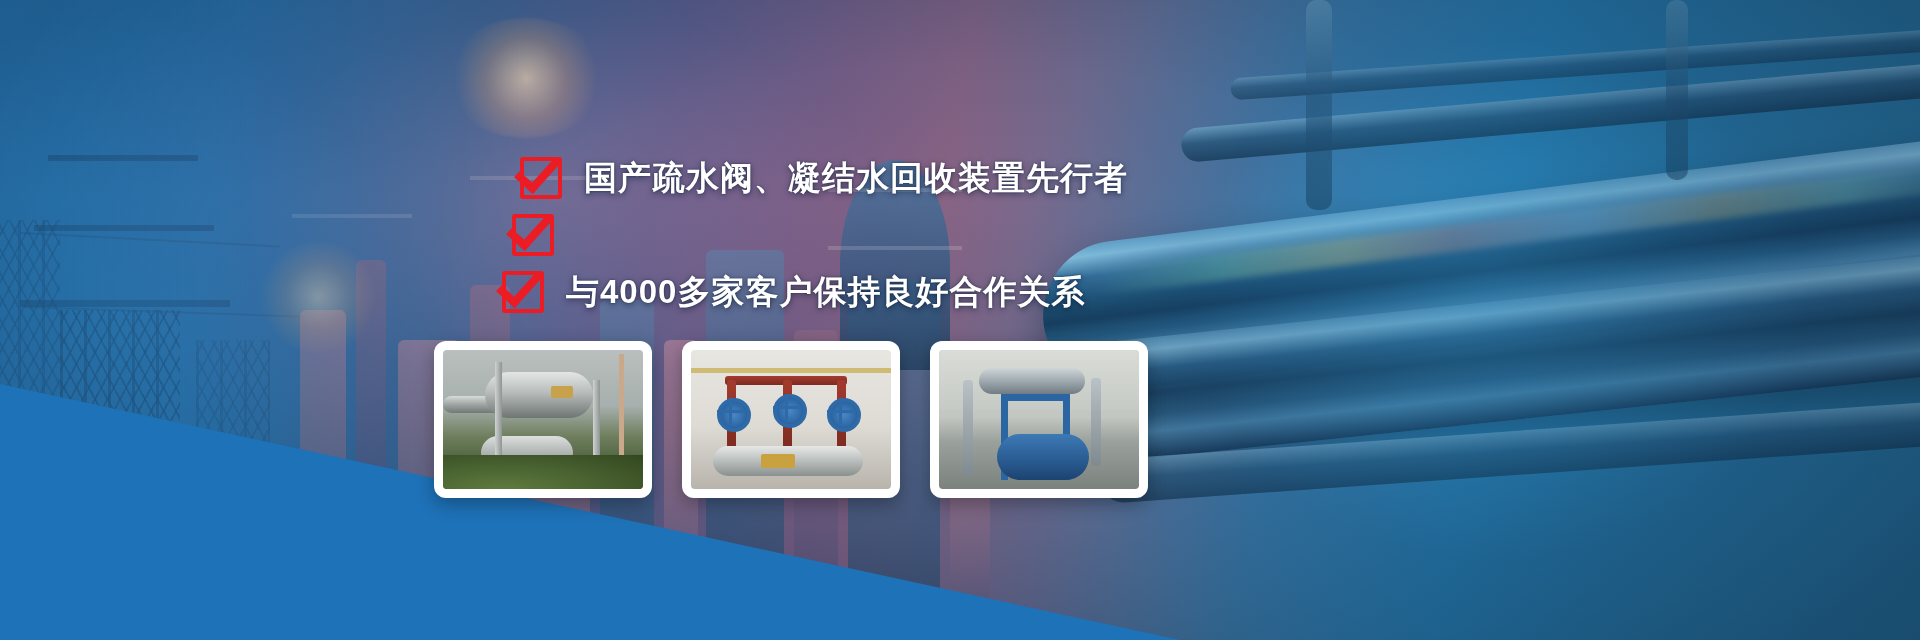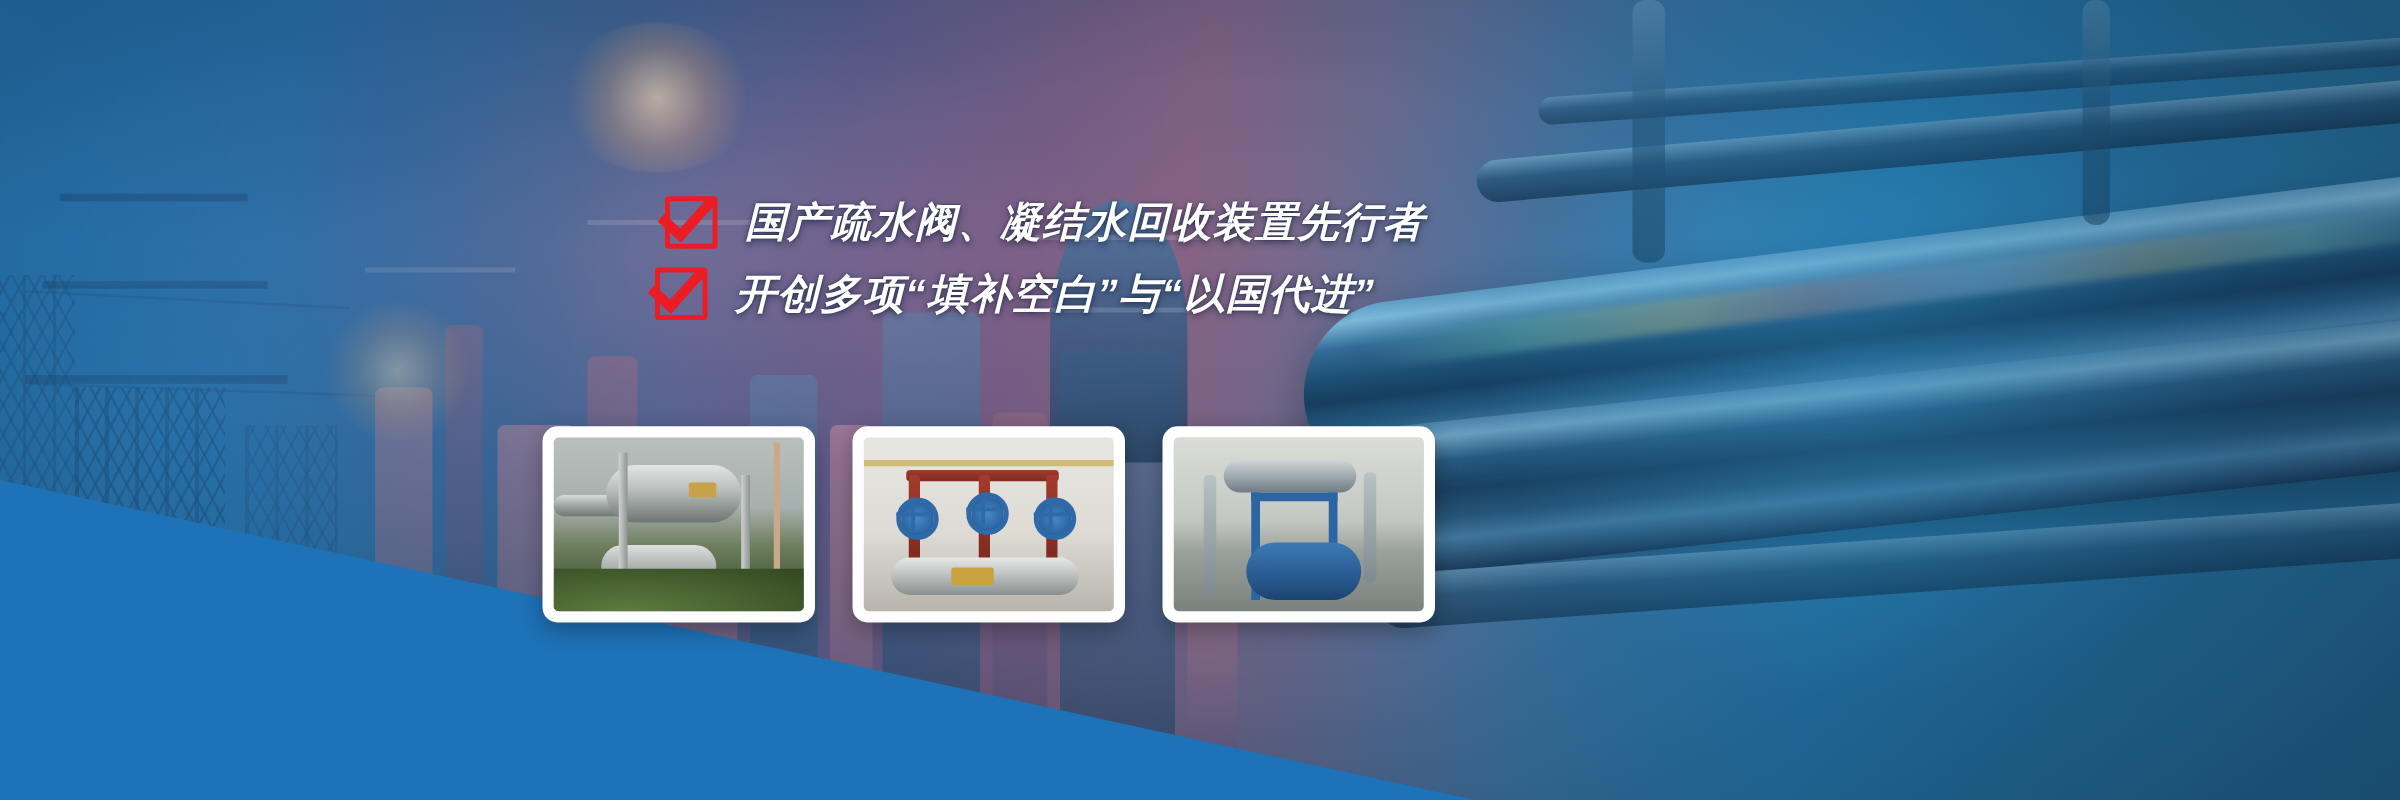--- a/index.html
+++ b/index.html
@@ -123,21 +123,21 @@
       0 2px 3px #e8112d, 0 -2px 3px #e8112d,
       3px 3px 4px #d2001f, -3px 3px 4px #d2001f,
       3px -3px 4px #d2001f, -3px -3px 4px #d2001f,
       0 0 14px rgba(232,17,45,.95),
       0 0 26px rgba(220,20,40,.8),
       0 0 44px rgba(200,15,35,.6);
   }
   .headline .gap{display:inline-block;width:34px;}
 
   
-  .bullets{position:absolute;left:514px;top:150px;font-style:italic;}
+  .bullets{position:absolute;left:502px;top:150px;}
   .bullet{display:flex;align-items:center;height:56px;margin-bottom:1px;}
   .bullet .chk{
     width:34px;height:34px;flex:0 0 34px;position:relative;
     border:4px solid #ec1c24;border-radius:3px;margin-right:22px;
   }
   .bullet .chk::after{
     content:"";position:absolute;left:1px;top:-12px;width:17px;height:34px;
     border:solid #ec1c24;border-width:0 8px 8px 0;
     transform:rotate(42deg);
   }
@@ -249,23 +249,26 @@
 
   <div class="bullets">
 
     <div class="bullet">
       <span class="chk"></span>
       <span class="txt">国产疏水阀、凝结水回收装置先行者</span>
     </div>
 
     <div class="bullet">
       <span class="chk"></span>
-      <span class="txt">开创多项“填补空白”与“以国代进”</span>
-    </div>
-
+    </div>
+
+    <div class="bullet">
+      <span class="chk"></span>
+      <span class="txt">与4000多家客户保持良好合作关系</span>
+    </div>
 
   </div>
 
   <div class="cards">
 
     <div class="card">
       <div class="ph ph1">
         <div class="hpipe"></div>
         <div class="vessel"></div>
         <div class="plate"></div>

